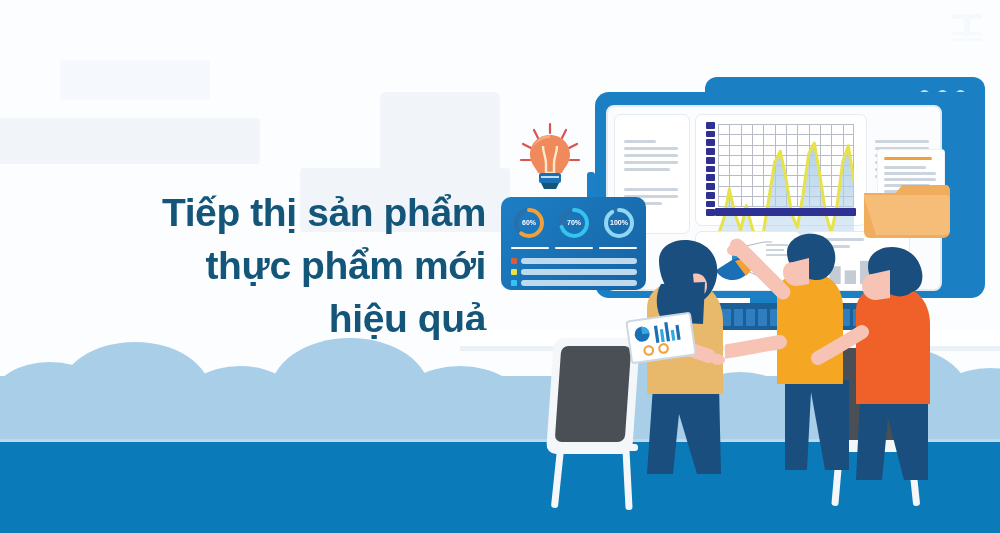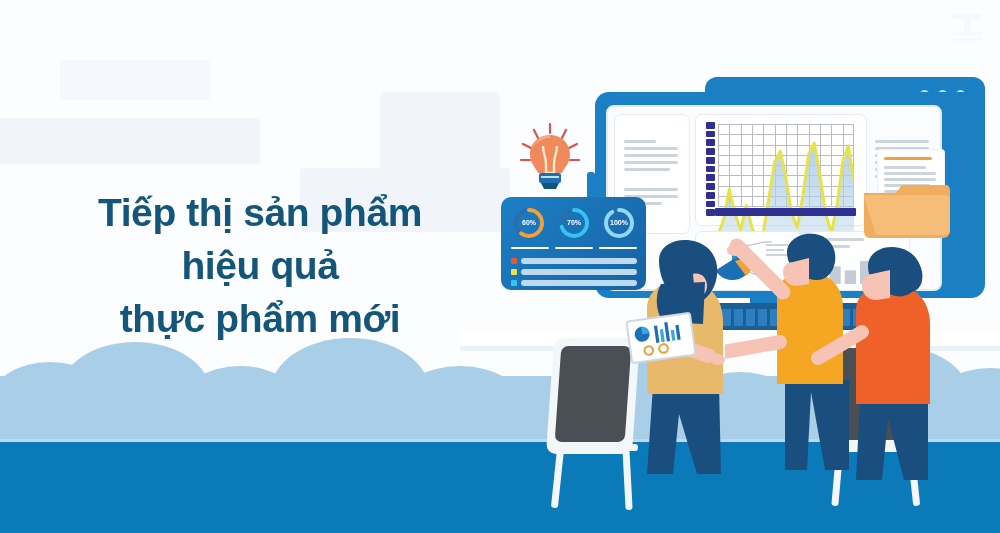--- a/index.html
+++ b/index.html
@@ -23,21 +23,21 @@
   .cl{position:absolute;background:#a9cfe8;border-radius:50%;}
   .floor{position:absolute;left:0;bottom:0;width:1000px;height:91px;background:#0b7ab8;}
   .floor-edge{position:absolute;left:0;bottom:91px;width:1000px;height:3px;background:#bcd9ed;}
 
   
   .watermark{position:absolute;right:12px;top:8px;width:42px;height:40px;opacity:.28;}
 
   
   .headline{
     position:absolute;left:34px;top:186px;width:452px;
-    text-align:center;color:#14557a;font-weight:bold;
+    text-align:right;color:#14557a;font-weight:bold;
     font-size:39px;line-height:1.36;letter-spacing:-0.4px;
   }
   .headline .ln{display:block;white-space:nowrap;}
 
   
   .illus{position:absolute;left:480px;top:0;width:520px;height:533px;}
 
   
   .mon-body{position:absolute;left:115px;top:92px;width:390px;height:206px;background:#1b7fc4;border-radius:14px;}
   .mon-tab{position:absolute;left:225px;top:77px;width:280px;height:34px;background:#1b7fc4;border-radius:12px 12px 0 0;}
@@ -120,22 +120,22 @@
 
   <svg class="watermark" viewBox="0 0 42 40">
     <rect x="6" y="6" width="30" height="5" fill="#e6edf5"></rect>
     <rect x="18" y="6" width="6" height="22" fill="#e6edf5"></rect>
     <rect x="6" y="24" width="30" height="3" fill="#eef3f8"></rect>
     <rect x="6" y="30" width="30" height="3" fill="#eef3f8"></rect>
   </svg>
 
   <div class="headline">
     <span class="ln">Tiếp thị sản phẩm</span>
+    <span class="ln">thực phẩm mới</span>
     <span class="ln">hiệu quả</span>
-    <span class="ln">thực phẩm mới</span>
   </div>
 
   <div class="clouds">
     <div class="cloud-base"></div>
     <div class="cl" style="left:-10px;top:30px;width:120px;height:80px;"></div>
     <div class="cl" style="left:60px;top:10px;width:150px;height:100px;"></div>
     <div class="cl" style="left:180px;top:34px;width:120px;height:80px;"></div>
     <div class="cl" style="left:270px;top:6px;width:160px;height:110px;"></div>
     <div class="cl" style="left:395px;top:34px;width:130px;height:84px;"></div>
     <div class="cl" style="left:500px;top:48px;width:110px;height:70px;"></div>

